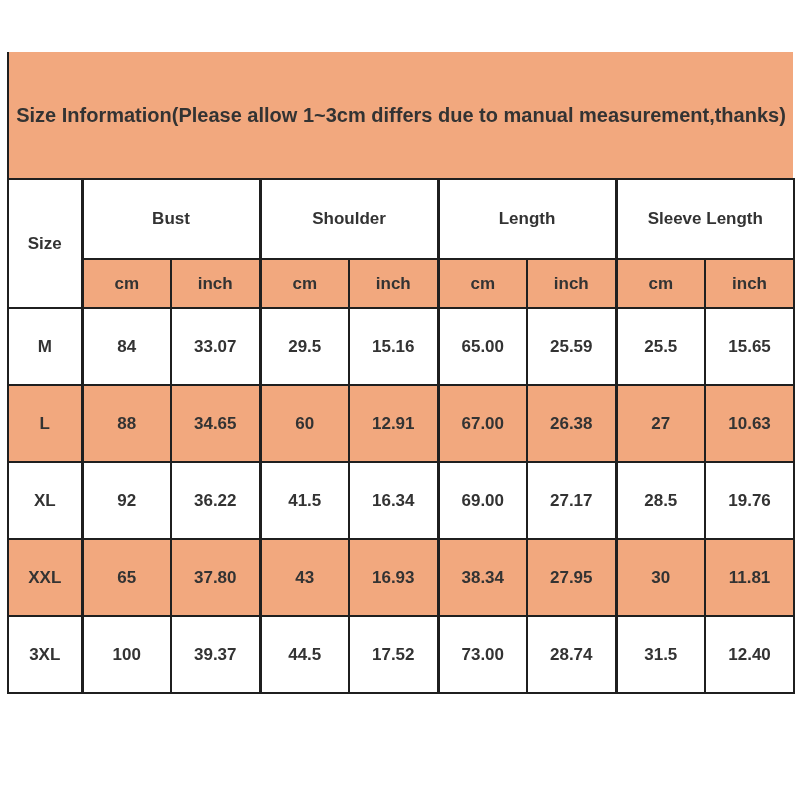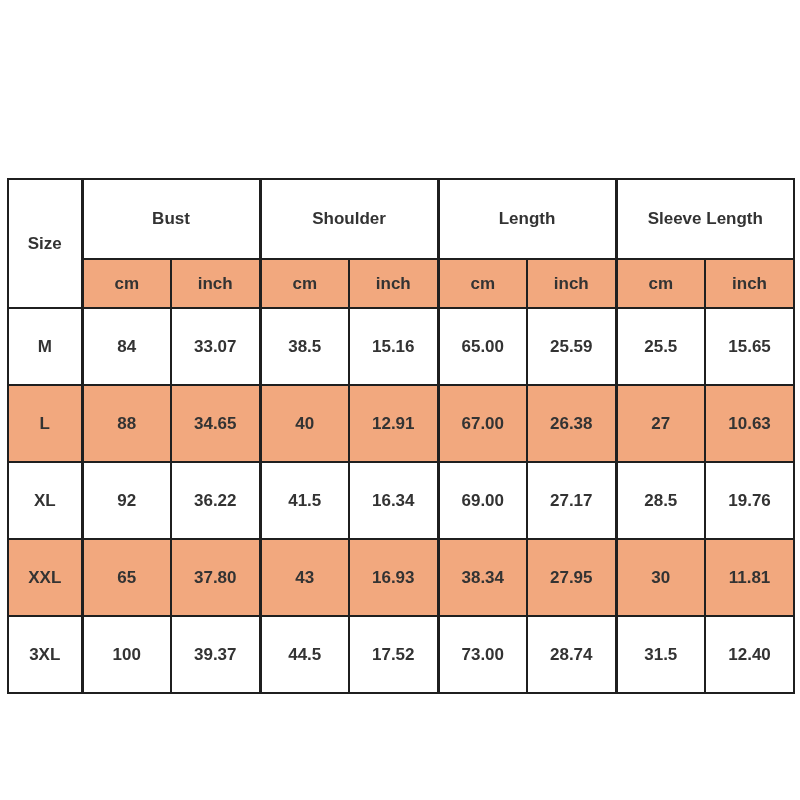--- a/index.html
+++ b/index.html
@@ -53,20 +53,23 @@
   .size-table tr.data-row { height: 77px; }
   .size-table .salmon { background: #F2A87E; }
   col.c-size { width: 74px; }
   col.c-val { width: 89px; }
 </style>
 </head>
 <body>
 
 <div class="page">
 
+  <div class="banner">
+    <span>Size Information(Please allow 1~3cm differs due to manual measurement,thanks)</span>
+  </div>
 
   <table class="size-table">
     <colgroup>
       <col class="c-size">
         <col class="c-val">
         <col class="c-val">
         <col class="c-val">
         <col class="c-val">
       <col class="c-val">
         <col class="c-val">
@@ -89,33 +92,33 @@
         <th class="salmon gb">cm</th>
         <th class="salmon">inch</th>
         <th class="salmon gb">cm</th>
         <th class="salmon">inch</th>
       </tr>
 
       <tr class="data-row">
         <td>M</td>
         <td class="gb">84</td>
         <td>33.07</td>
-        <td class="gb">38.5</td>
+        <td class="gb">29.5</td>
         <td>15.16</td>
         <td class="gb">65.00</td>
         <td>25.59</td>
         <td class="gb">25.5</td>
         <td>15.65</td>
       </tr>
 
       <tr class="data-row">
         <td class="salmon">L</td>
         <td class="salmon gb">88</td>
         <td class="salmon">34.65</td>
-        <td class="salmon gb">40</td>
+        <td class="salmon gb">60</td>
         <td class="salmon">12.91</td>
         <td class="salmon gb">67.00</td>
         <td class="salmon">26.38</td>
         <td class="salmon gb">27</td>
         <td class="salmon">10.63</td>
       </tr>
 
       <tr class="data-row">
         <td>XL</td>
         <td class="gb">92</td>

